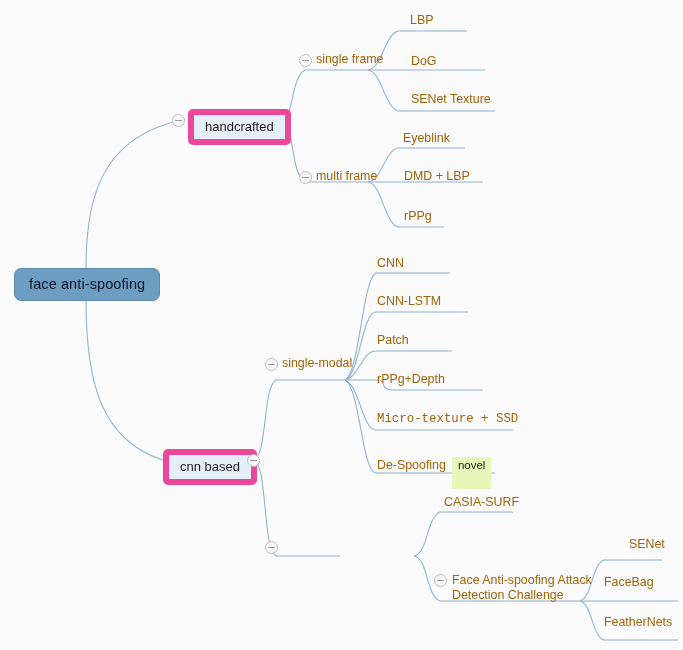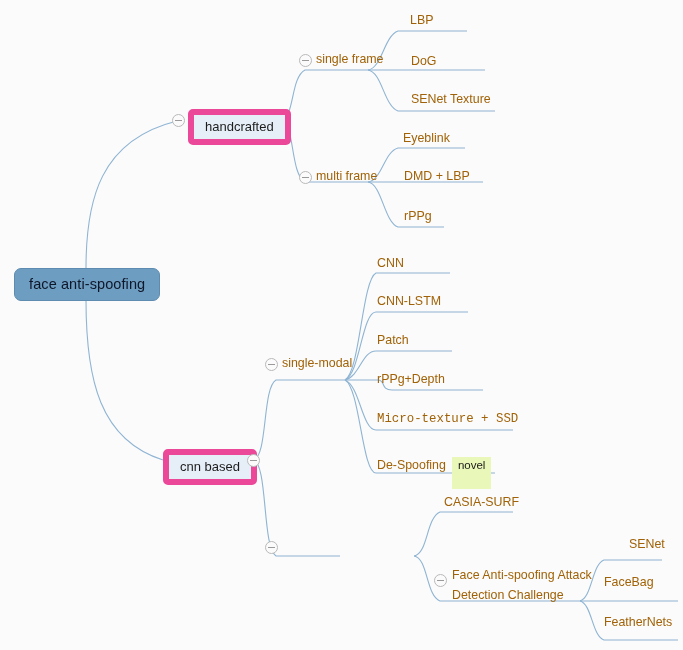--- a/index.html
+++ b/index.html
@@ -38,21 +38,21 @@
     padding:4px 11px 5px 11px;
     box-sizing:border-box;
   }
 
   
   .txt-node{
     color:#a16207;
     font-size:12.4px;
     line-height:15px;
   }
-  .two-line{white-space:normal;width:150px;line-height:20px;}
+  .two-line{white-space:normal;width:150px;line-height:15px;margin-top:8px;}
 
   
 
   
   .toggle{
     position:absolute;
     width:13px;height:13px;
     border:1px solid #b9b9b9;
     border-radius:50%;
     background:#fbfbfb;

